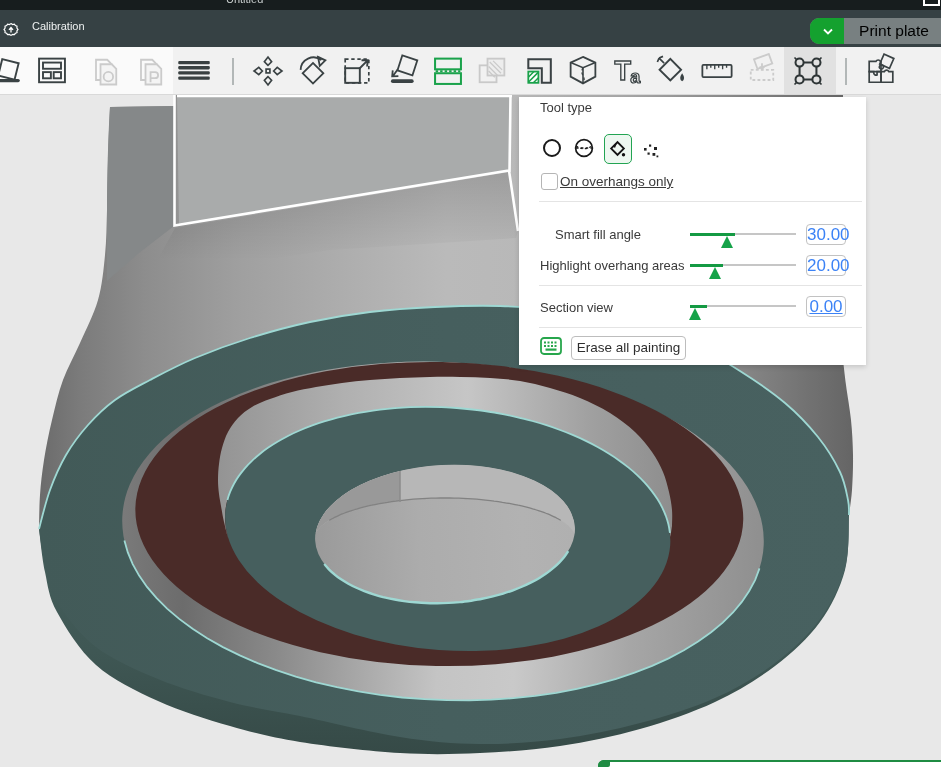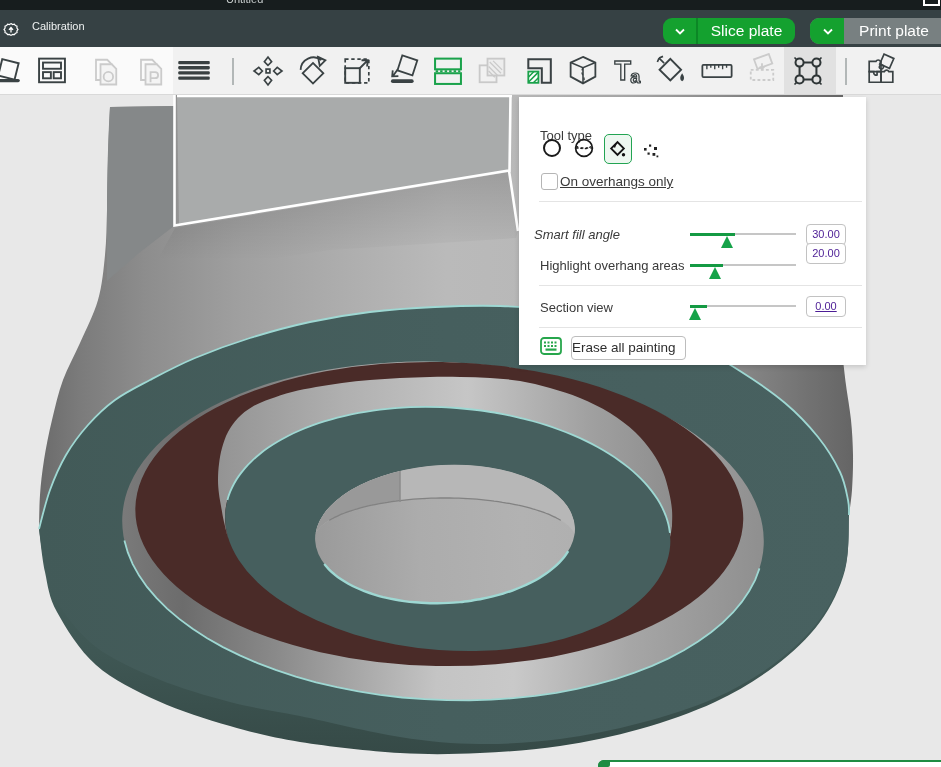--- a/index.html
+++ b/index.html
@@ -14,27 +14,27 @@
   #toolbar .lgrp{position:absolute;left:0;top:0;width:173px;height:47px;background:#fafafa;}
   #toolbar .active{position:absolute;left:784px;top:0;width:52px;height:47px;background:#e1e1e1;}
   #toolbar .sep{position:absolute;top:11px;width:1.5px;height:27px;background:#b2b7b7;}
   #toolbar .tbi{position:absolute;top:6px;width:36px;height:36px;}
   #scene{position:absolute;left:0;top:95px;width:941px;height:672px;}
   #panel{position:absolute;left:519px;top:97px;width:347px;height:268px;background:#fff;
     box-shadow:0 2px 5px rgba(0,0,0,0.15);font-size:13px;color:#333;}
   #panel .lbl{position:absolute;color:#3a3a3a;}
   #panel .divider{position:absolute;left:20px;right:4px;height:1px;background:#e4e4e4;}
   #panel .valbox{position:absolute;width:38px;height:19px;border:1px solid #c2c2c2;border-radius:4px;
-    text-align:center;line-height:19px;font-size:11px;color:#4c1d95;background:#fff;}
+    text-align:center;line-height:19px;font-size:17px;color:#3b82f6;background:#fff;}
   #panel .track{position:absolute;height:2px;background:#c6c6c6;}
   #panel .trackg{position:absolute;height:2.5px;background:#149a43;}
   #panel .tri{position:absolute;width:0;height:0;border-left:6.5px solid transparent;border-right:6.5px solid transparent;border-bottom:12px solid #16a349;}
   #panel .chk{position:absolute;left:22px;width:15px;height:15px;border:1.5px solid #b5b5b5;border-radius:3px;background:#fff;}
   #panel .btn{position:absolute;left:52px;top:239px;width:113px;height:22px;border:1px solid #bdbdbd;border-radius:4px;
-    text-align:left;line-height:22px;font-size:13.5px;color:#2e2e2e;background:#fff;}
+    text-align:center;line-height:22px;font-size:13.5px;color:#2e2e2e;background:#fff;}
   #greenbox{position:absolute;left:598px;top:760px;width:347px;height:30px;background:#fff;border:2px solid #1f8c43;border-radius:6px;}
   #greenknob{position:absolute;left:598px;top:760px;width:12px;height:7px;background:#1f8c43;border-radius:6px 0 2px 0;}
 </style>
 </head>
 <body>
 
 <svg id="scene" width="941" height="672" viewBox="0 95 941 672">
 <defs>
   <linearGradient id="cylg" x1="39" x2="853" y1="0" y2="0" gradientUnits="userSpaceOnUse">
     <stop offset="0" stop-color="#6b6b6b"></stop>
@@ -135,33 +135,26 @@
 <div id="titlebar">
     <div class="untitled">Untitled</div>
     <div class="winbtn"></div>
   </div>
 <div id="appbar">
   <svg class="abs" style="left:3px;top:12px" width="16" height="16" viewBox="0 0 16 16">
     <path d="M8 1.6 L9.6 2.6 L11.4 2.2 L12.4 3.6 L14 4.2 L13.9 6 L15 7.4 L13.9 8.9 L14 10.7 L12.4 11.3 L11.4 12.7 L9.6 12.4 L8 13.4 L6.4 12.4 L4.6 12.7 L3.6 11.3 L2 10.7 L2.1 8.9 L1 7.4 L2.1 6 L2 4.2 L3.6 3.6 L4.6 2.2 L6.4 2.6 Z" fill="none" stroke="#fff" stroke-width="1.2"></path>
     <path d="M8 10.5 L8 6.2 M6 7.9 L8 5.6 L10 7.9" fill="none" stroke="#fff" stroke-width="1.3"></path>
   </svg>
   <div class="title">Calibration</div>
-  <div style="position:absolute;left:663px;top:7.5px;width:132px;height:26.5px;background:#14a12f;border-radius:9px;">
-    <svg class="abs" style="left:11px;top:10px" width="12" height="8" viewBox="0 0 12 8">
-        <path d="M2 1.5 L6 5.5 L10 1.5" fill="none" stroke="#fff" stroke-width="1.8"></path>
-      </svg>
-    <div style="position:absolute;left:33px;top:0;width:1.5px;height:26.5px;background:#0c8726;"></div>
-    <div style="position:absolute;left:35px;top:0;width:97px;line-height:26.5px;text-align:center;color:#fff;font-size:15.5px;">Slice plate</div>
-  </div>
   <div style="position:absolute;left:810px;top:7.5px;width:135px;height:26.5px;background:#788081;border-radius:9px 0 0 9px;">
     <div style="position:absolute;left:0;top:0;width:34px;height:26.5px;background:#14a12f;border-radius:9px 0 0 9px;"></div>
     <svg class="abs" style="left:12px;top:10px" width="12" height="8" viewBox="0 0 12 8">
         <path d="M2 1.5 L6 5.5 L10 1.5" fill="none" stroke="#fff" stroke-width="1.8"></path>
       </svg>
-    <div style="position:absolute;left:36px;top:0;width:96px;line-height:26.5px;text-align:center;color:#ffffff;font-size:15.5px;">Print plate</div>
+    <div style="position:absolute;left:36px;top:0;width:96px;line-height:26.5px;text-align:center;color:#000000;font-size:15.5px;">Print plate</div>
   </div>
 </div>
 <div id="toolbar">
   <div class="lgrp"></div>
   <div class="active"></div>
   <div class="sep" style="left:232px"></div>
   <div class="sep" style="left:845px"></div>
   <svg class="tbi" style="left:-10px" viewBox="0 0 32 32">
       <g fill="none" stroke="#3a4244" stroke-width="1.7">
         <rect x="9" y="7" width="15" height="15" transform="rotate(14 16 14)"></rect>
@@ -294,21 +287,21 @@
       <g fill="none" stroke="#3a4244" stroke-width="1.5">
 <path d="M5.5 7.5 h6 a2.2 2.2 0 0 1 4 0 h0.5 v9 h-10.5 z"></path>
 <path d="M5.5 16.5 h4 v1 a2.2 2.2 0 0 0 3 2 v-3 h3.5 v9.5 h-10.5 z"></path>
 <path d="M16 16.5 h3 a2.2 2.2 0 0 1 4 0 h3.5 v9.5 h-10.5 z"></path>
 <rect x="16.5" y="2.5" width="9.5" height="9.5" transform="rotate(24 21 7)"></rect>
 <circle cx="19" cy="13.8" r="1.8" transform="rotate(24 21 7)"></circle>
 </g>
     </svg>
 </div>
 <div id="panel">
-  <div class="lbl" style="left:21px;top:3px;margin-top:28px;">Tool type</div>
+  <div class="lbl" style="left:21px;top:3px;">Tool type</div>
   <svg class="abs" style="left:23px;top:41px" width="20" height="20" viewBox="0 0 20 20">
       <circle cx="10" cy="10" r="8" fill="none" stroke="#1a1a1a" stroke-width="2"></circle>
     </svg>
   <svg class="abs" style="left:55px;top:41px" width="20" height="20" viewBox="0 0 20 20">
       <circle cx="10" cy="10" r="8.4" fill="none" stroke="#1a1a1a" stroke-width="1.7"></circle>
       <path d="M2 10 H18" stroke="#1a1a1a" stroke-width="1.6" stroke-dasharray="2.6 2.2"></path>
       <path d="M2.2 8 Q10 13.5 17.8 8" fill="none" stroke="#1a1a1a" stroke-width="1.2" stroke-dasharray="2.2 2.4"></path>
     </svg>
   <div style="position:absolute;left:85px;top:37px;width:26px;height:28px;background:#edf7f0;border:1.8px solid #22a452;border-radius:5px;"></div>
   <svg class="abs" style="left:89px;top:42px" width="20" height="20" viewBox="0 0 20 20">
@@ -324,30 +317,30 @@
         <rect x="6" y="1.5" width="2.2" height="2.2"></rect>
         <rect x="11" y="4" width="3" height="3"></rect>
         <rect x="4.5" y="9.5" width="2.2" height="2.2"></rect>
         <rect x="9.5" y="10" width="2.8" height="2.8"></rect>
         <rect x="13.5" y="12.5" width="1.8" height="1.8"></rect>
       </g>
     </svg>
   <div class="chk" style="top:76px"></div>
   <div class="lbl" style="left:41px;top:77px;font-size:13.5px;text-decoration:underline;">On overhangs only</div>
   <div class="divider" style="top:104px"></div>
-  <div class="lbl" style="left:15px;top:130px;font-style:italic;">Smart fill angle</div>
+  <div class="lbl" style="left:36px;top:130px;">Smart fill angle</div>
   <div class="track" style="left:171px;top:136px;width:106px;"></div>
   <div class="trackg" style="left:171px;top:136px;width:45px;"></div>
   <div class="tri" style="left:201.5px;top:139px;"></div>
   <div class="valbox" style="left:287px;top:127px;">30.00</div>
   <div class="lbl" style="left:21px;top:161px;">Highlight overhang areas</div>
   <div class="track" style="left:171px;top:167px;width:106px;"></div>
   <div class="trackg" style="left:171px;top:167px;width:33px;"></div>
   <div class="tri" style="left:189.5px;top:170px;"></div>
-  <div class="valbox" style="left:287px;top:146px;">20.00</div>
+  <div class="valbox" style="left:287px;top:158px;">20.00</div>
   <div class="divider" style="top:188px"></div>
   <div class="lbl" style="left:21px;top:203px;text-align:right;">Section view</div>
   <div class="track" style="left:171px;top:208px;width:106px;"></div>
   <div class="trackg" style="left:171px;top:208px;width:17px;"></div>
   <div class="tri" style="left:169.5px;top:211px;"></div>
   <div class="valbox" style="left:287px;top:199px;text-decoration:underline;">0.00</div>
   <div class="divider" style="top:230px"></div>
   <svg class="abs" style="left:21px;top:240px" width="22" height="18" viewBox="0 0 22 18">
     <rect x="1" y="1" width="20" height="16" rx="3" fill="none" stroke="#27a64c" stroke-width="1.8"></rect>
     <g fill="#27a64c">

